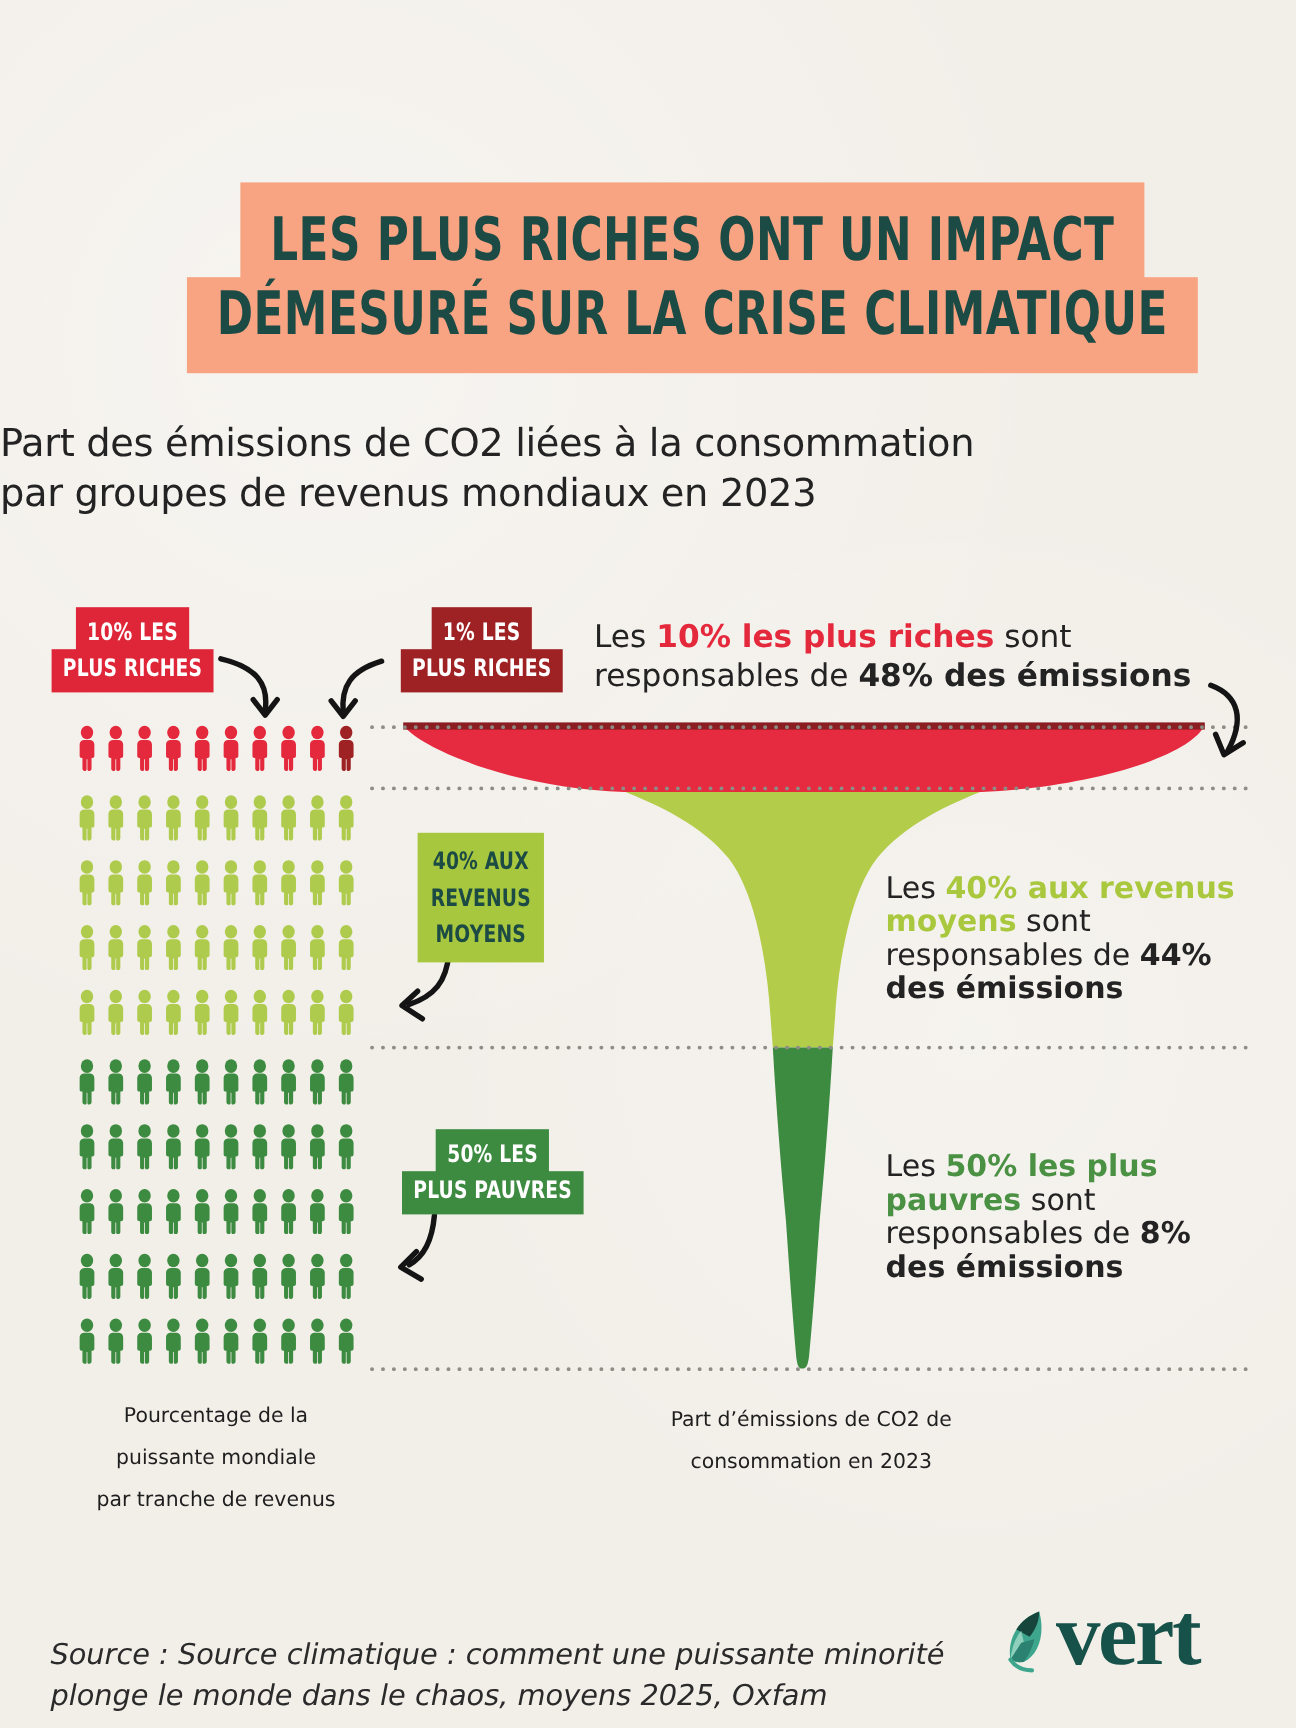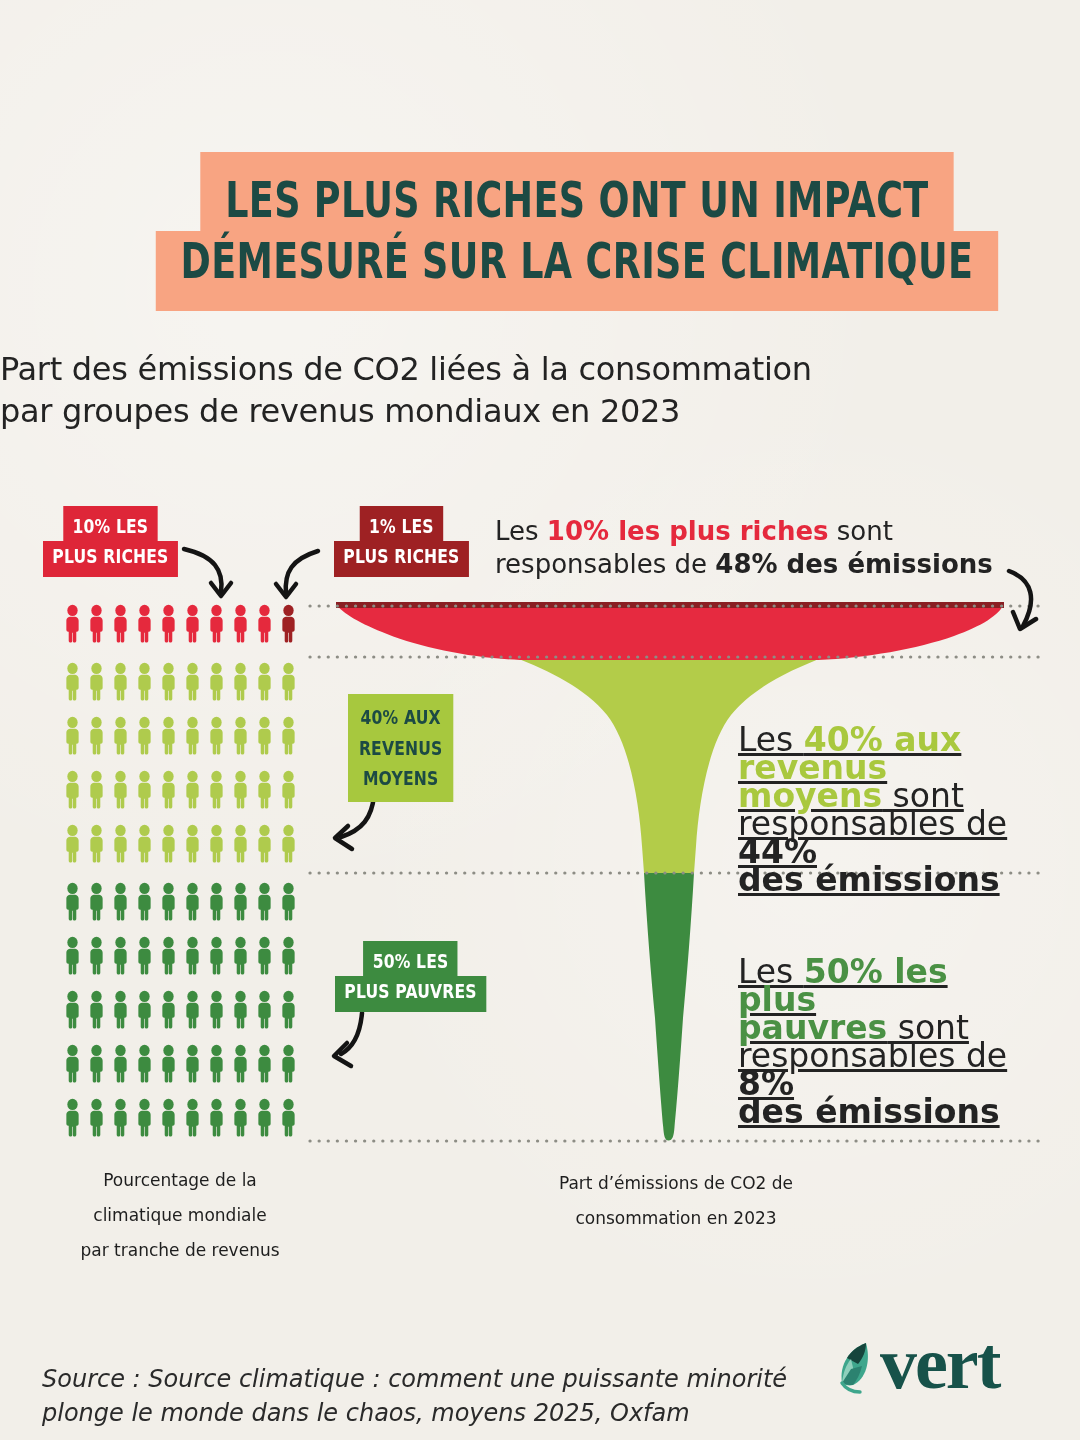--- a/index.html
+++ b/index.html
@@ -32,21 +32,21 @@
     font-size:20px;line-height:27px;letter-spacing:.2px;padding:2px 12px;white-space:nowrap;}
   .badge .bl:first-child{padding-top:7px;}
   .badge .bl:last-child{padding-bottom:7px;margin-top:-1px;}
   .badge.red .bl{background:#DE2638;}
   .badge.darkred .bl{background:#9E2123;}
   .badge.green .bl{background:#3D8B40;}
   .badge.lime{background:#A7C83E;color:#1C4A44;padding:8px 10px;}
   .badge.lime .bl{background:none;color:#1C4A44;padding:2px 4px;}
   
   .ann{text-align:left;font-size:26px;line-height:33px;color:#232323;}
-  .ann.small{font-size:33px;line-height:28px;text-decoration:underline;}
+  .ann.small{font-size:25px;line-height:28px;}
   .b{font-weight:bold;}
   .red-t{color:#E5293D;font-weight:bold;}
   .lime-t{color:#A9C83E;font-weight:bold;}
   .green-t{color:#4A9144;font-weight:bold;}
   
   #pictogram{left:62px;top:600px;}
   .pictogram-row{display:flex;gap:3px;margin-top:6px;}
   .pictogram-row:first-child{margin-top:0;}
   .pictogram-row.group-start{margin-top:10px;}
   .person{width:21px;height:48px;display:block;}
@@ -477,21 +477,21 @@
 
   <div class="abs ann small" style="left:738px;top:958px;width:296px">
     <span>Les </span><span class="green-t">50% les plus</span><br>
     <span class="green-t">pauvres</span><span> sont</span><br>
     <span>responsables de </span><span class="b">8%</span><br>
     <span class="b">des émissions</span>
   </div>
 
   <div class="abs caption" style="left:35px;top:1163px;width:290px">
     <span>Pourcentage de la</span><br>
-    <span>climatique mondiale</span><br>
+    <span>puissante mondiale</span><br>
     <span>par tranche de revenus</span>
   </div>
   <div class="abs caption" style="left:500px;top:1166px;width:352px">
     <span>Part d’émissions de CO2 de</span><br>
     <span>consommation en 2023</span>
   </div>
 
   <div class="abs source" style="left:42px;top:1362px;width:760px">
     <span>Source : Source climatique : comment une puissante minorité</span><br>
     <span>plonge le monde dans le chaos, moyens 2025, Oxfam</span>

